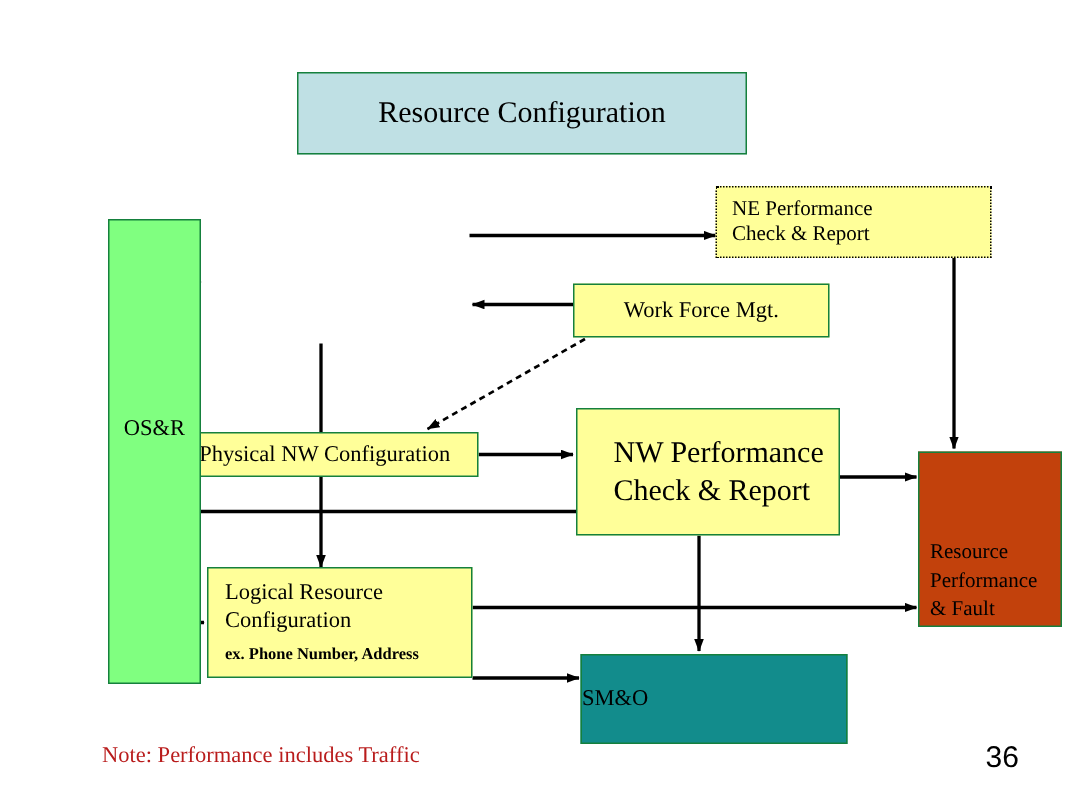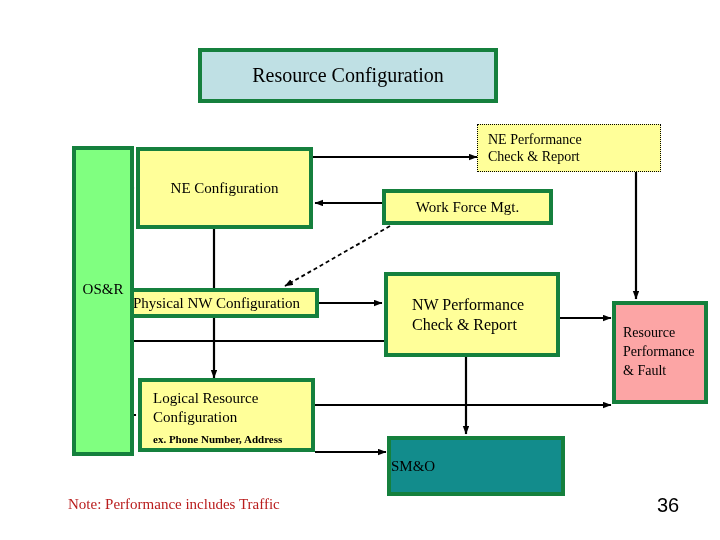--- a/index.html
+++ b/index.html
@@ -11,21 +11,21 @@
     position: relative;
     width: 720px;
     height: 540px;
     background: #ffffff;
     overflow: hidden;
     font-family: "Liberation Serif", "DejaVu Serif", serif;
   }
   .box {
     position: absolute;
     box-sizing: border-box;
-    border: 4px solid #15803d;
+    border: 1px solid #15803d;
     display: flex;
     z-index: 5;
   }
   .box-text {
     width: 100%;
     line-height: 1.22;
     white-space: nowrap;
   }
   
   #title-box {
@@ -99,28 +99,28 @@
     overflow: visible;
   }
   
   #nw-perf-box {
     left: 384px; top: 272px; width: 176px; height: 85px;
     background: #ffff99;
     align-items: center;
     padding-left: 24px;
   }
   #nw-perf-box .box-text {
-    font-size: 16px;
+    font-size: 20px;
     text-align: left;
   }
   
   #res-perf-box {
-    left: 612px; top: 301px; width: 96px; height: 103px;
-    background: #fca5a5;
-    align-items: center;
+    left: 612px; top: 301px; width: 96px; height: 117px;
+    background: #c2410c;
+    align-items: flex-end;
     padding-left: 7px;
   }
   #res-perf-box .box-text {
     font-size: 14px;
     text-align: left;
     line-height: 1.35;
   }
   
   #logical-box {
     left: 138px; top: 378px; width: 177px; height: 74px;
@@ -226,23 +226,20 @@
   </svg>
 
   <div class="box" id="title-box">
     <div class="box-text">Resource Configuration</div>
   </div>
 
   <div class="box" id="osr-bar">
     <div class="box-text">OS&amp;R</div>
   </div>
 
-  <div class="box" id="ne-config-box">
-    <div class="box-text">NE Configuration</div>
-  </div>
 
   <div class="box" id="ne-perf-box">
     <div class="box-text">
       <div>NE Performance</div>
       <div>Check &amp; Report</div>
     </div>
   </div>
 
   <div class="box" id="wfm-box">
     <div class="box-text">Work Force Mgt.</div>

